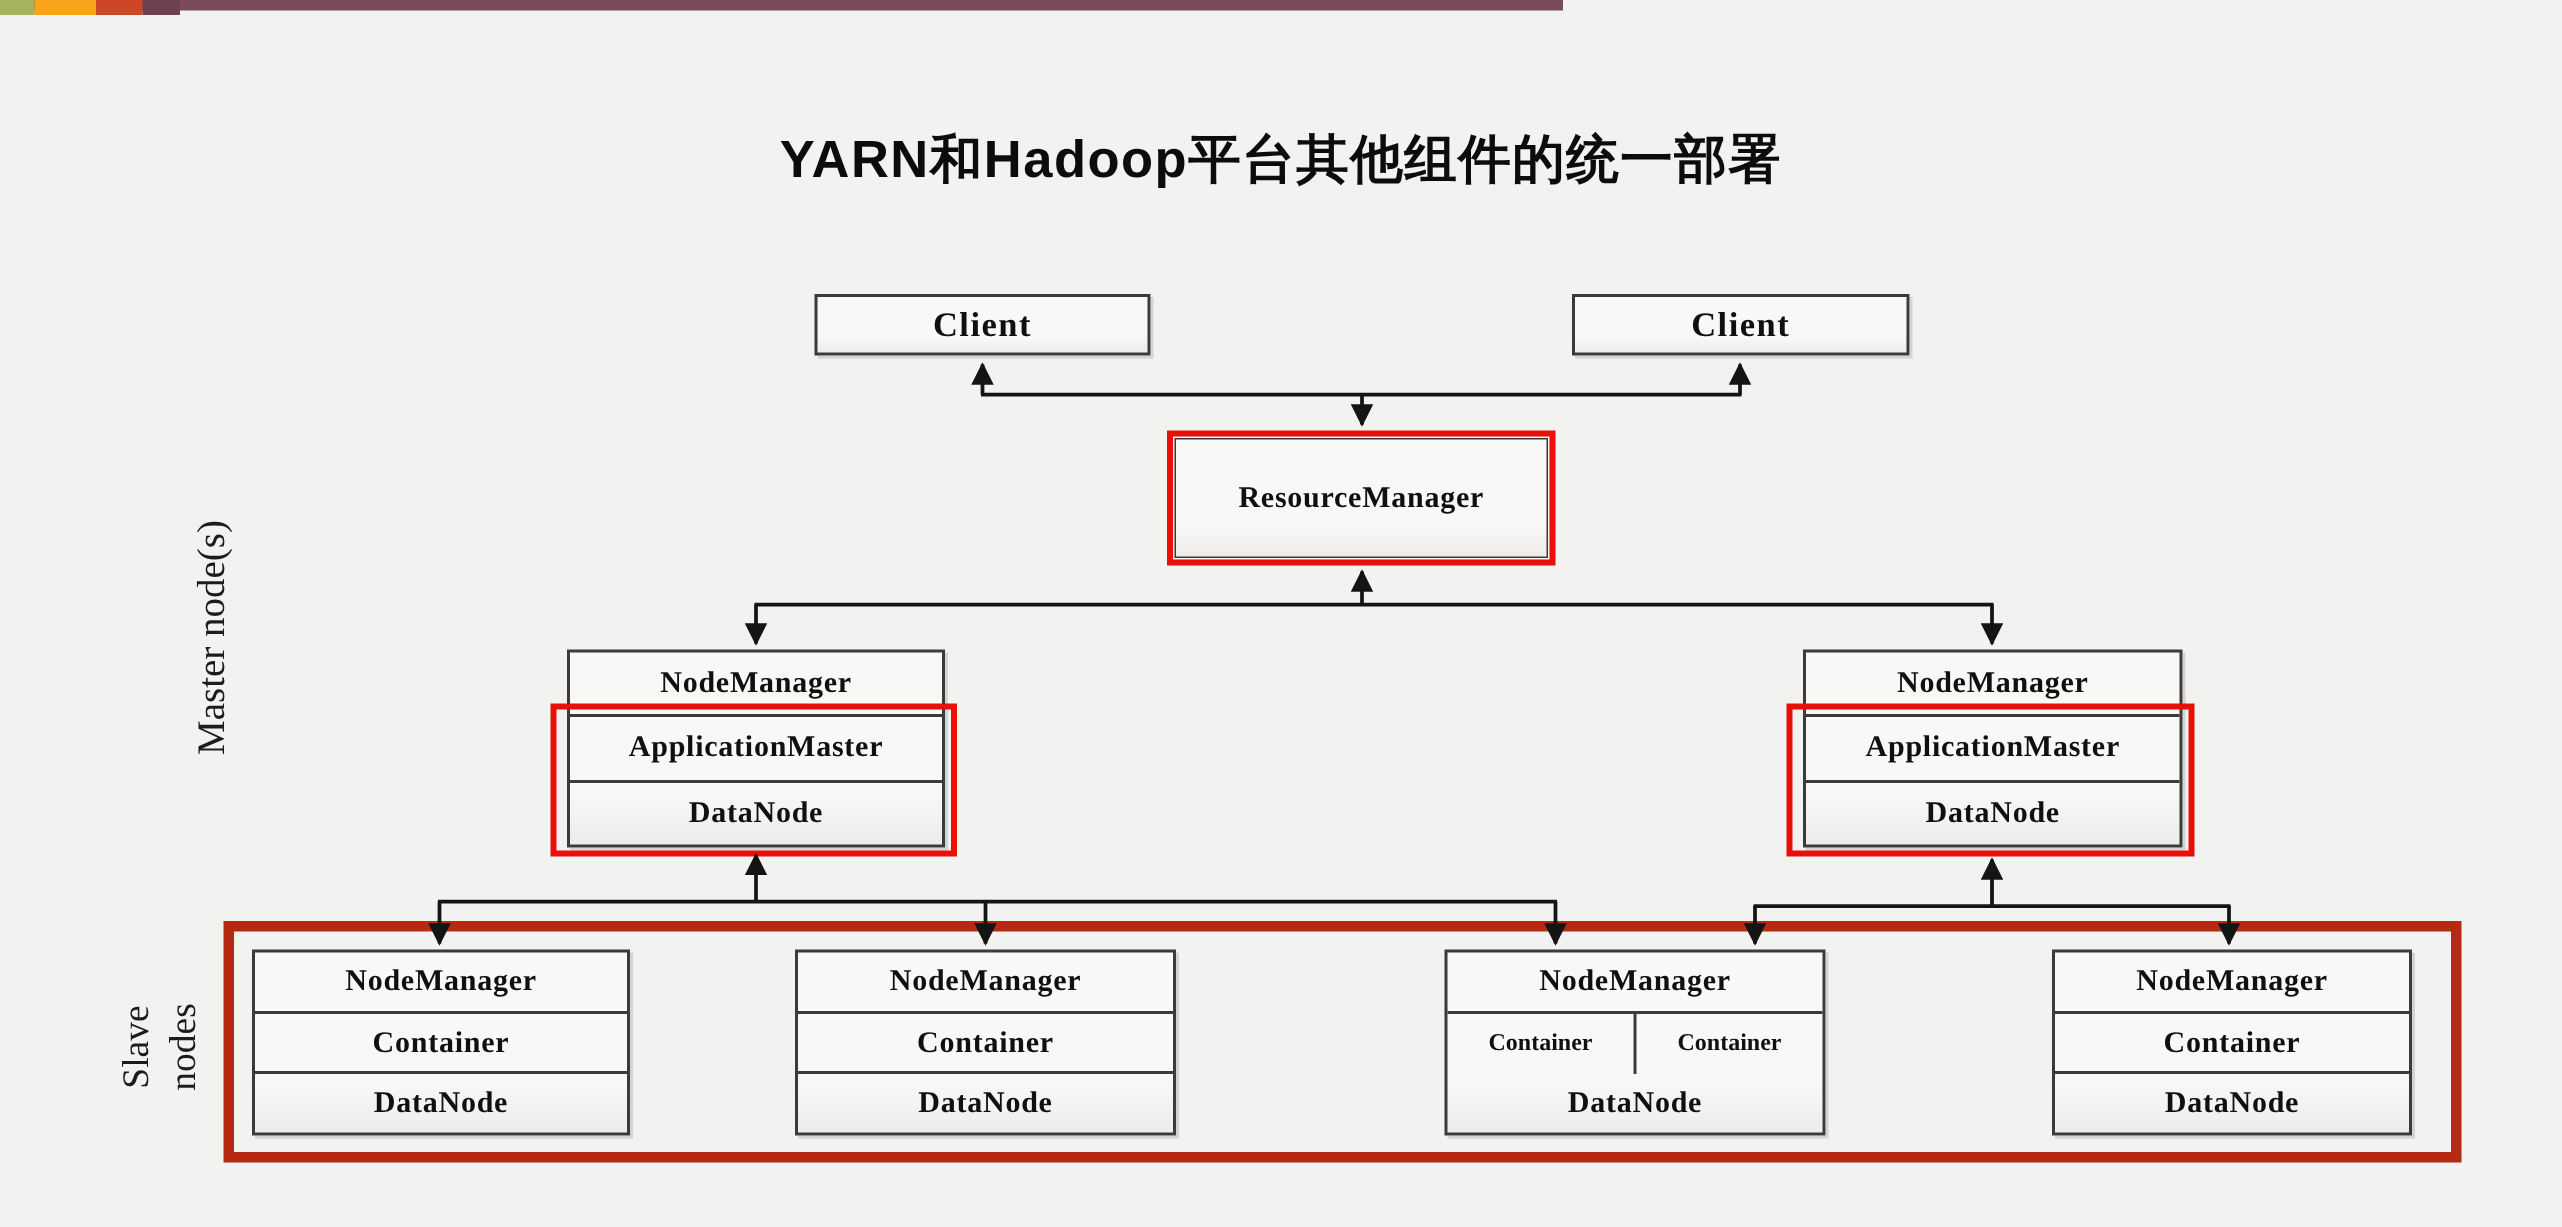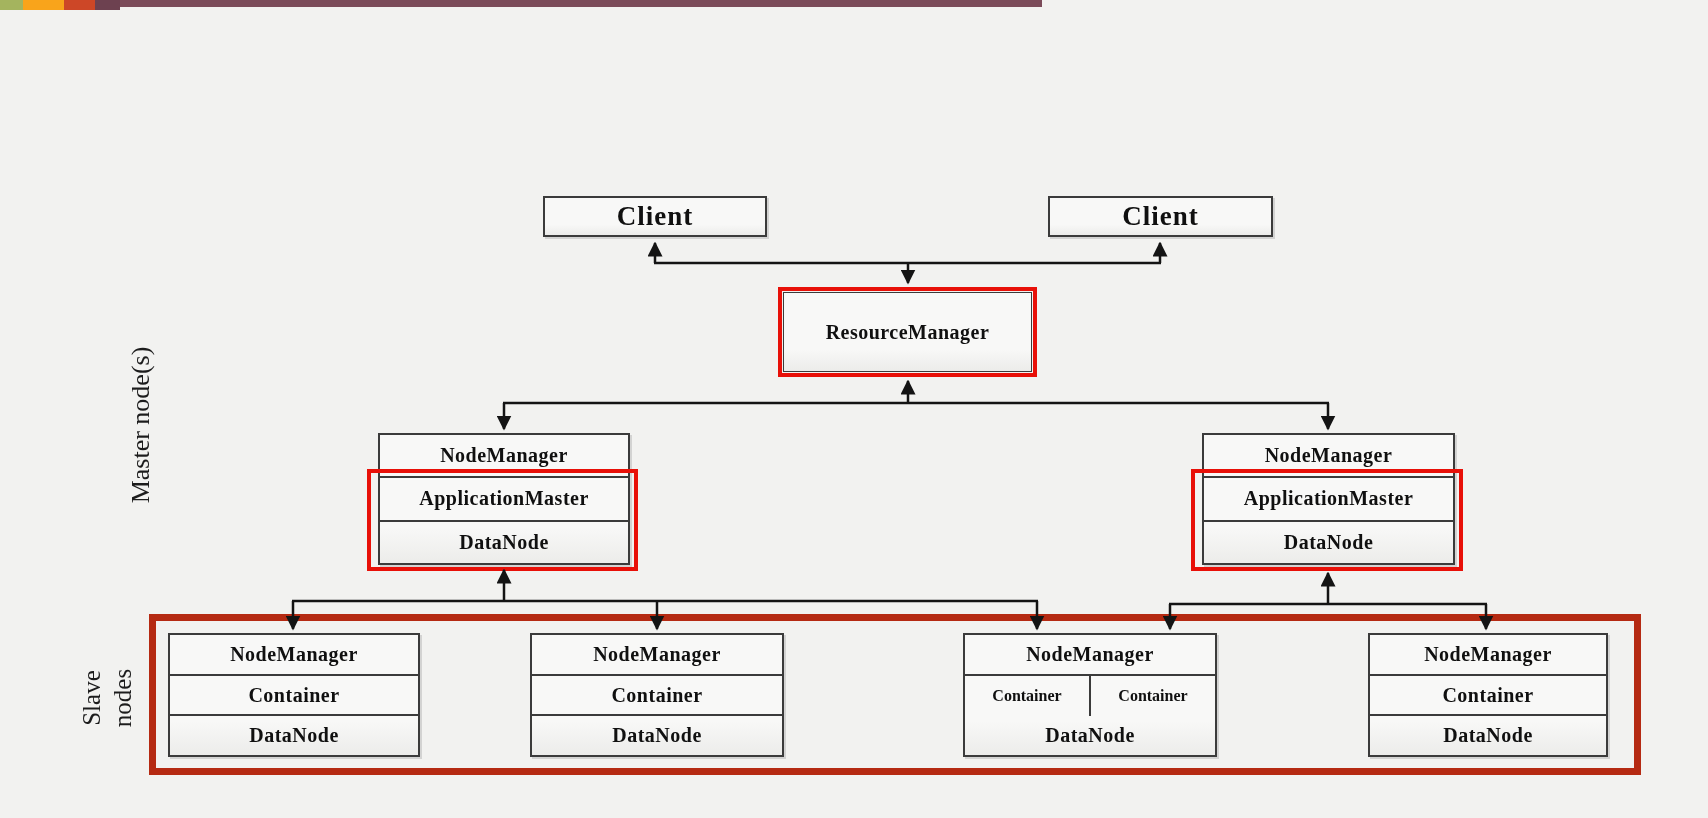--- a/index.html
+++ b/index.html
@@ -47,21 +47,21 @@
   }
   .row + .row, .row-split { border-top:2px solid #3b3b3b; }
   .row-split { flex:1; display:flex; flex-direction:row; }
   .row-split .half {
     flex:1; display:flex; align-items:center; justify-content:center;
     font-family:"Liberation Serif",serif; font-weight:bold; color:#101010;
     font-size:16px;
   }
   .row-split .half + .half { border-left:2px solid #3b3b3b; }
 
-  .client { font-size:27px; letter-spacing:1px; border-width:1.5px;font-family:Liberation Serif, serif; }
+  .client { font-size:23px; letter-spacing:1px; border-width:1.5px;font-family:Liberation Serif, serif; }
 
   
   .rm-frame {
     position:absolute; box-sizing:border-box; border:4px solid #e81008;
     background:transparent; z-index:3; display:flex; padding:1px;
   }
   .rm-inner {
     flex:1; display:flex; flex-direction:column; box-sizing:border-box;
     border:1.5px solid #3b3b3b;
     background:linear-gradient(180deg,#f8f8f7 72%,#ececea 100%);
@@ -84,20 +84,21 @@
 <body>
 
 <div id="canvas">
 
   <div class="topbar-line"></div>
   <div class="topbar-sq sq-green"></div>
   <div class="topbar-sq sq-orange"></div>
   <div class="topbar-sq sq-red"></div>
   <div class="topbar-sq sq-maroon"></div>
 
+  <div class="title">YARN和Hadoop平台其他组件的统一部署</div>
 
   <div class="vlabel master-label">Master node(s)</div>
   <div class="vlabel slave-label">Slave nodes</div>
 
   <div class="slave-frame" style="left:149px; top:614px; width:1492px; height:161px;"></div>
 
   <div class="stack" style="left:543px; top:196px; width:224px; height:41px;">
     <div class="row client">Client</div>
   </div>
   <div class="stack" style="left:1048px; top:196px; width:225px; height:41px;">

